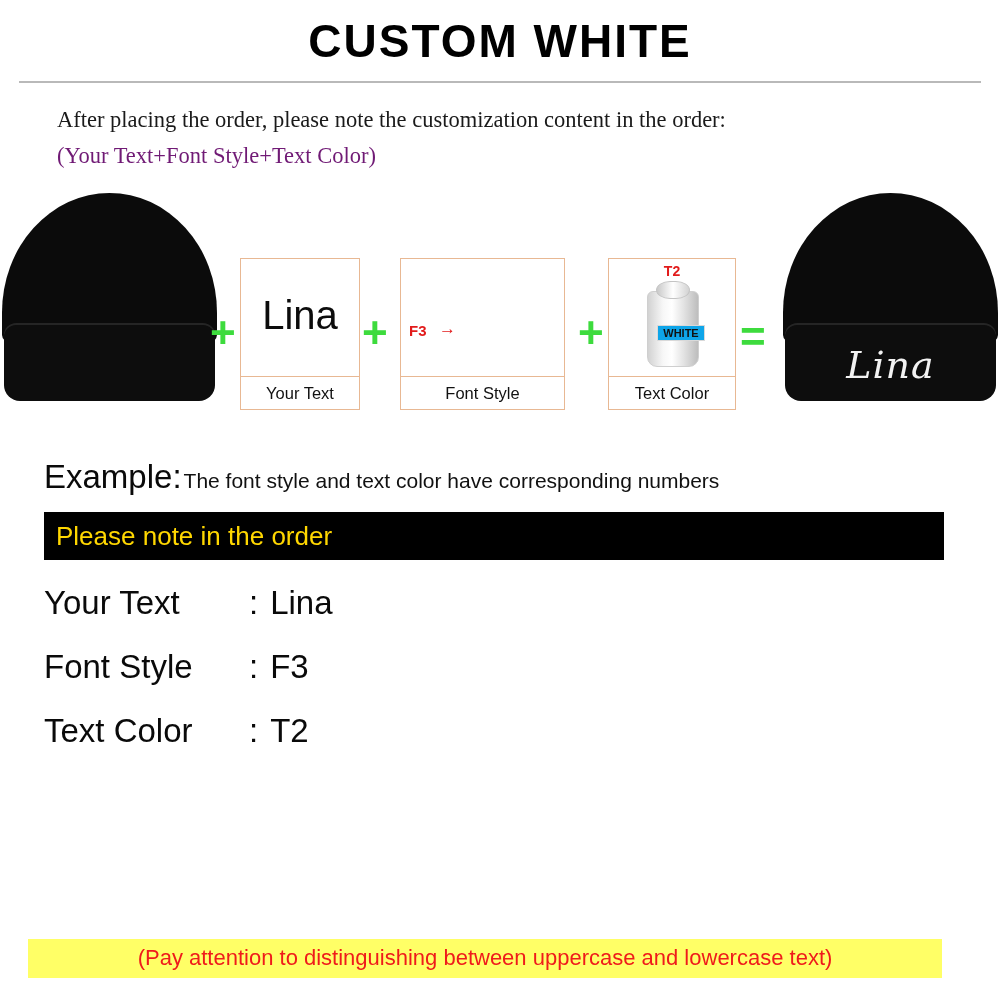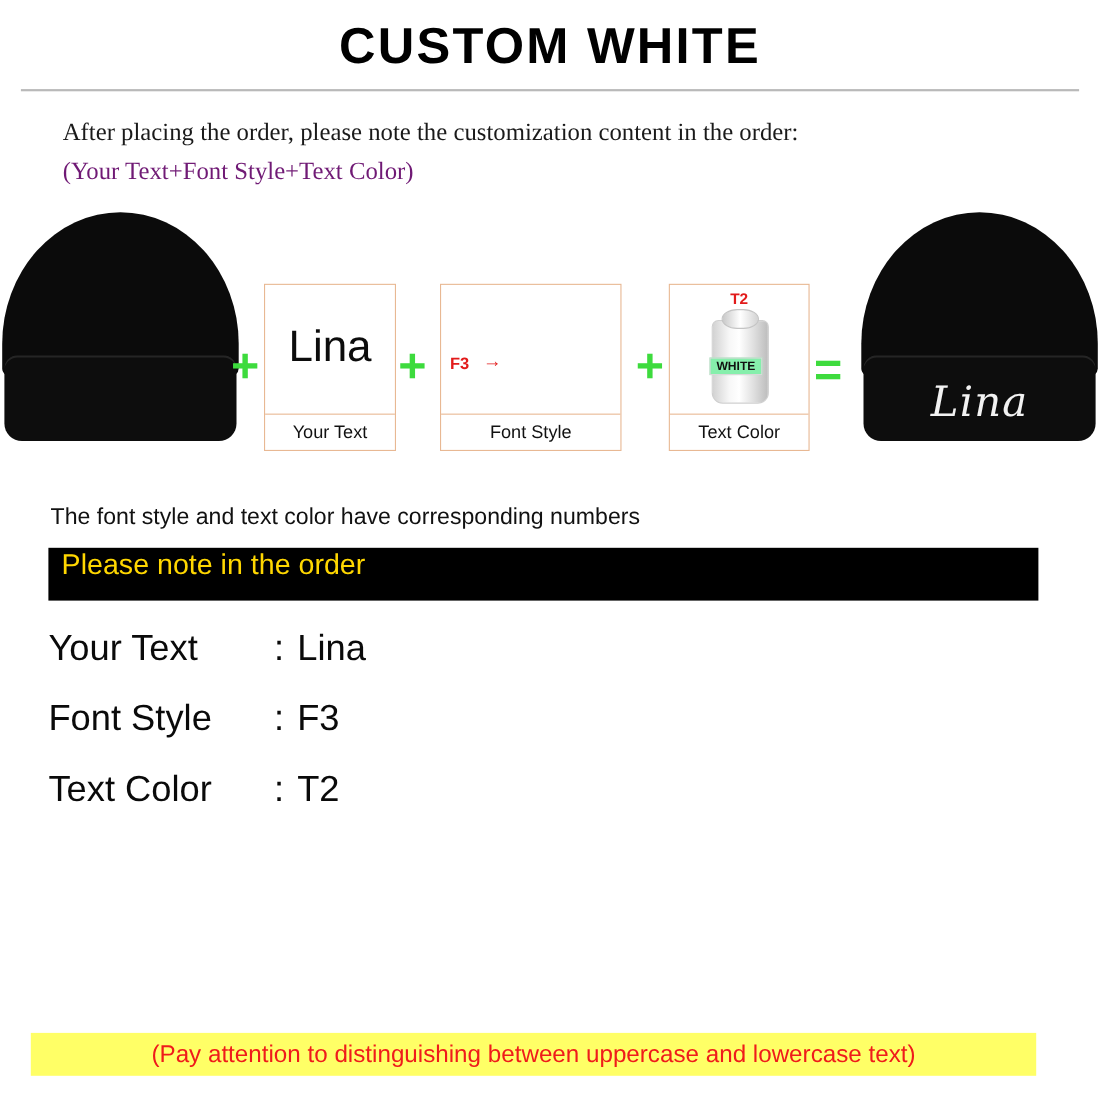--- a/index.html
+++ b/index.html
@@ -226,28 +226,28 @@
     left: 13px;
     top: 0px;
     width: 32px;
     height: 16px;
     background: linear-gradient(90deg,#c9c9c9,#ffffff,#d3d3d3);
     border-radius: 50%/60%;
     border: 1px solid #c4c4c4;
   }
   .spool-tag {
     position: absolute;
-    left: 2px;
+    left: 14px;
     top: 44px;
     width: 46px;
     text-align: center;
     font-size: 11px;
     font-weight: bold;
     color: #111;
-    background: #86efac;
+    background: #0ea5e9;
     border: 1px solid #d9d9d9;
     padding: 1px 0;
   }
 
   
   .example-row {
     margin: 30px 0 0 44px;
     display: flex;
     align-items: baseline;
   }
@@ -261,21 +261,21 @@
     margin-left: 2px;
   }
 
   
   .banner {
     margin: 16px 0 0 44px;
     width: 900px;
     height: 48px;
     background: #000000;
     display: flex;
-    align-items: flex-start;
+    align-items: center;
   }
   .banner-text {
     color: #ffd700;
     font-size: 26px;
     margin-left: 12px;
   }
 
   
   .specs {
     margin: 24px 0 0 44px;
@@ -357,20 +357,21 @@
   <div class="op op-eq">=</div>
 
   <div class="beanie beanie-right">
     <div class="hat-crown"></div>
     <div class="hat-brim"></div>
     <div class="hat-script">Lina</div>
   </div>
 </div>
 
 <div class="example-row">
+  <span class="example-label">Example:</span>
   <span class="example-note">The font style and text color have corresponding numbers</span>
 </div>
 
 <div class="banner">
   <span class="banner-text">Please  note in the order</span>
 </div>
 
 <div class="specs">
   <div class="spec-row">
     <span class="spec-key">Your Text</span>

